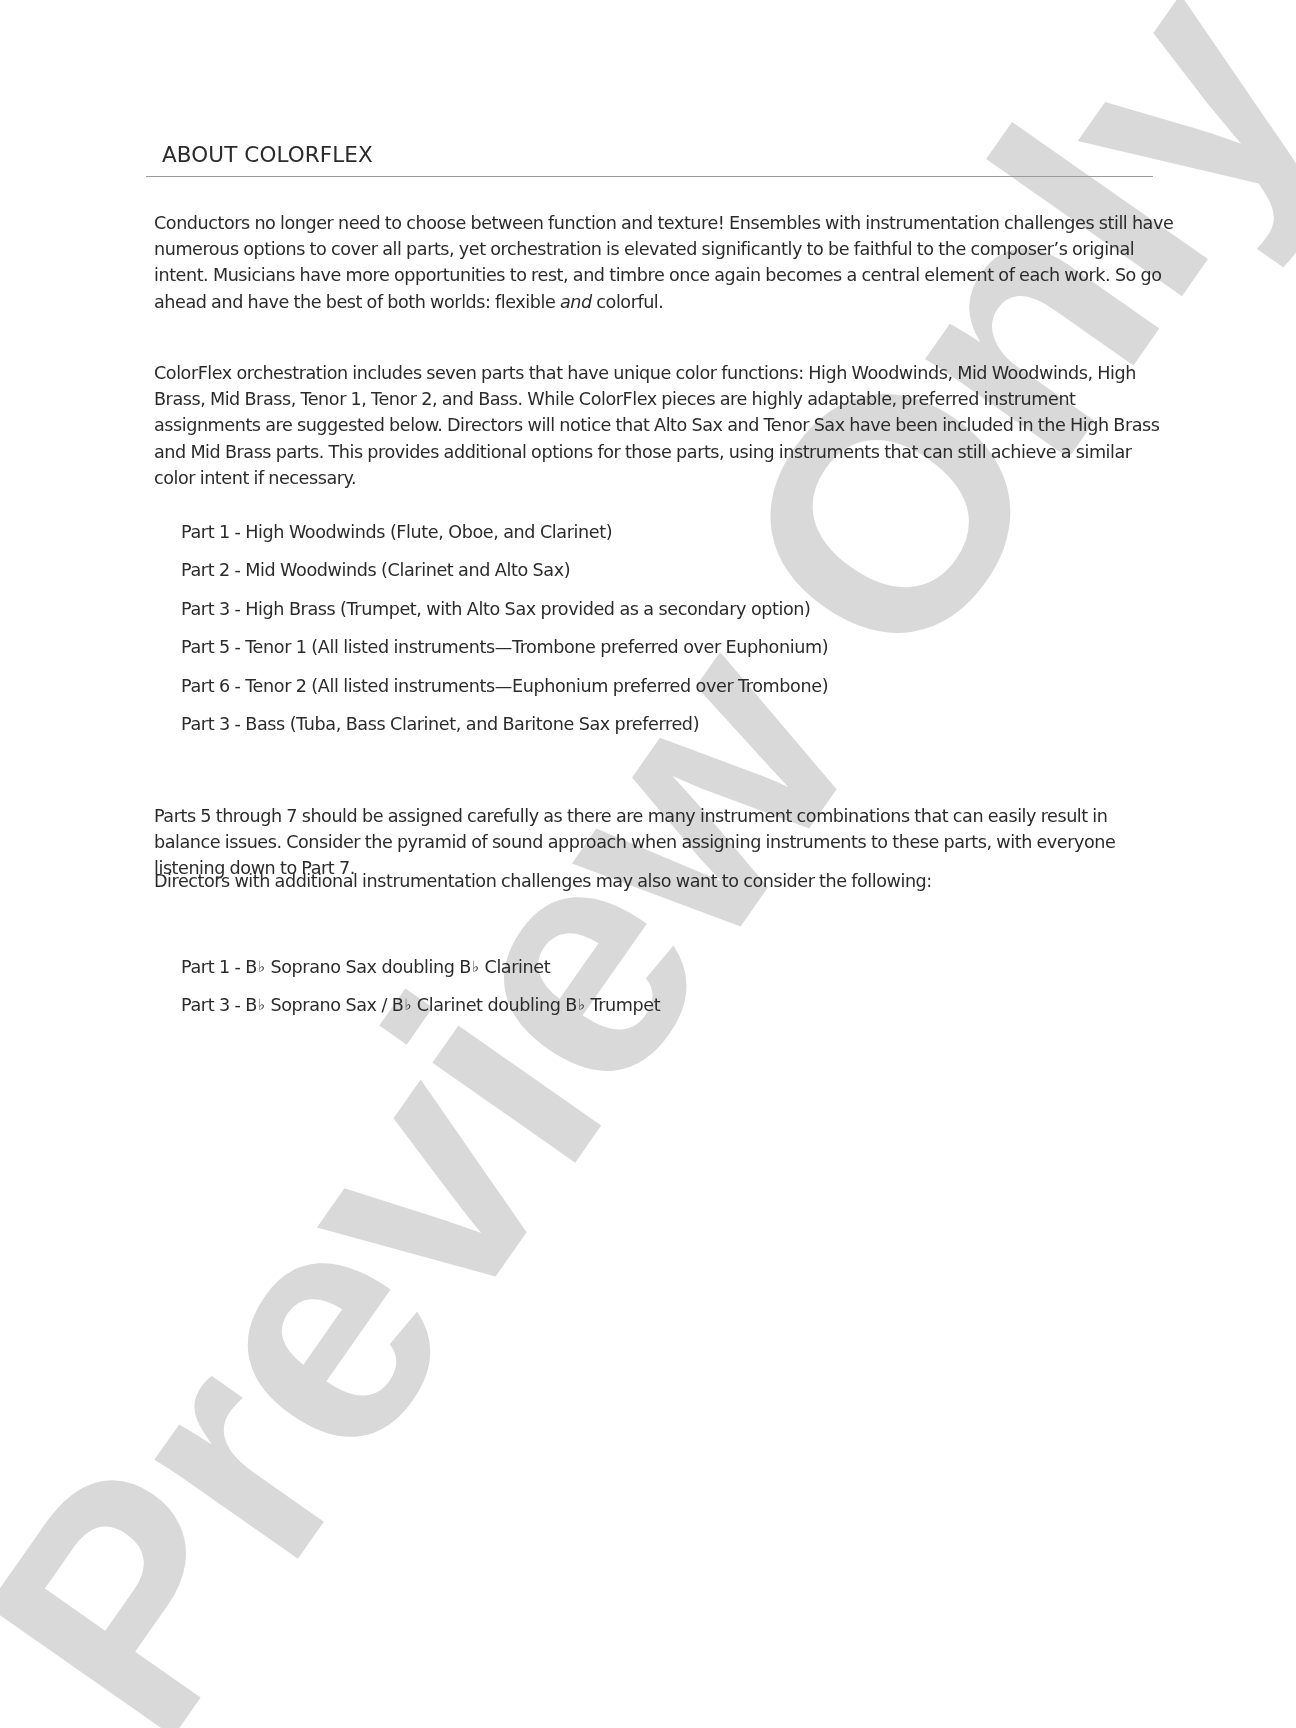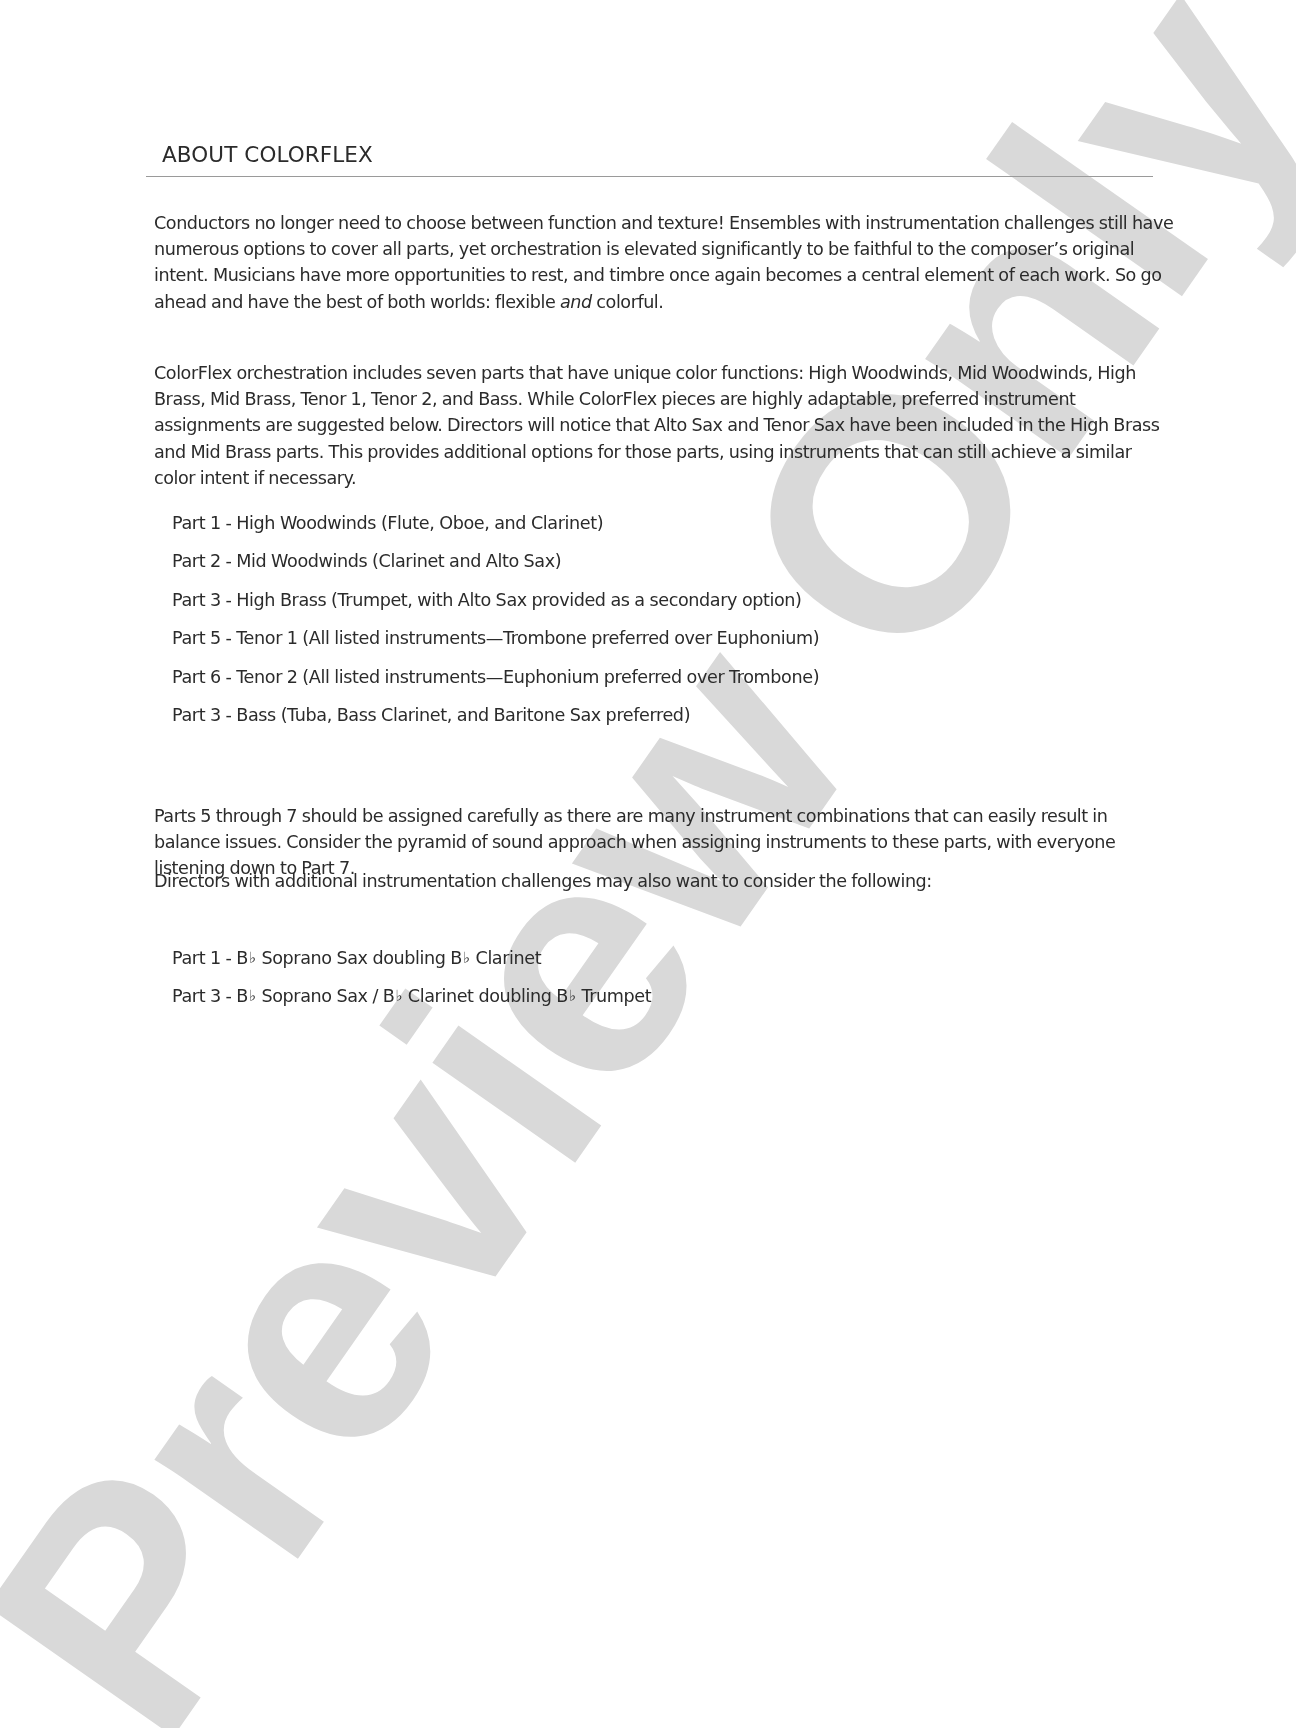--- a/index.html
+++ b/index.html
@@ -62,21 +62,21 @@
     width: 1020px;
     font-size: 17.6px;
     line-height: 26.2px;
     margin: 8px;
     letter-spacing: -0.45px;
     word-spacing: -0.5px;
   }
   .list {
     position: absolute;
     left: 26px;
-    margin: 0;
+    margin: 9px;
     padding: 0;
     list-style: none;
   }
   .list li {
     font-size: 17.6px;
     height: 38.4px;
     line-height: 26px;
     letter-spacing: -0.4px;
     word-spacing: -0.4px;
     white-space: nowrap;

